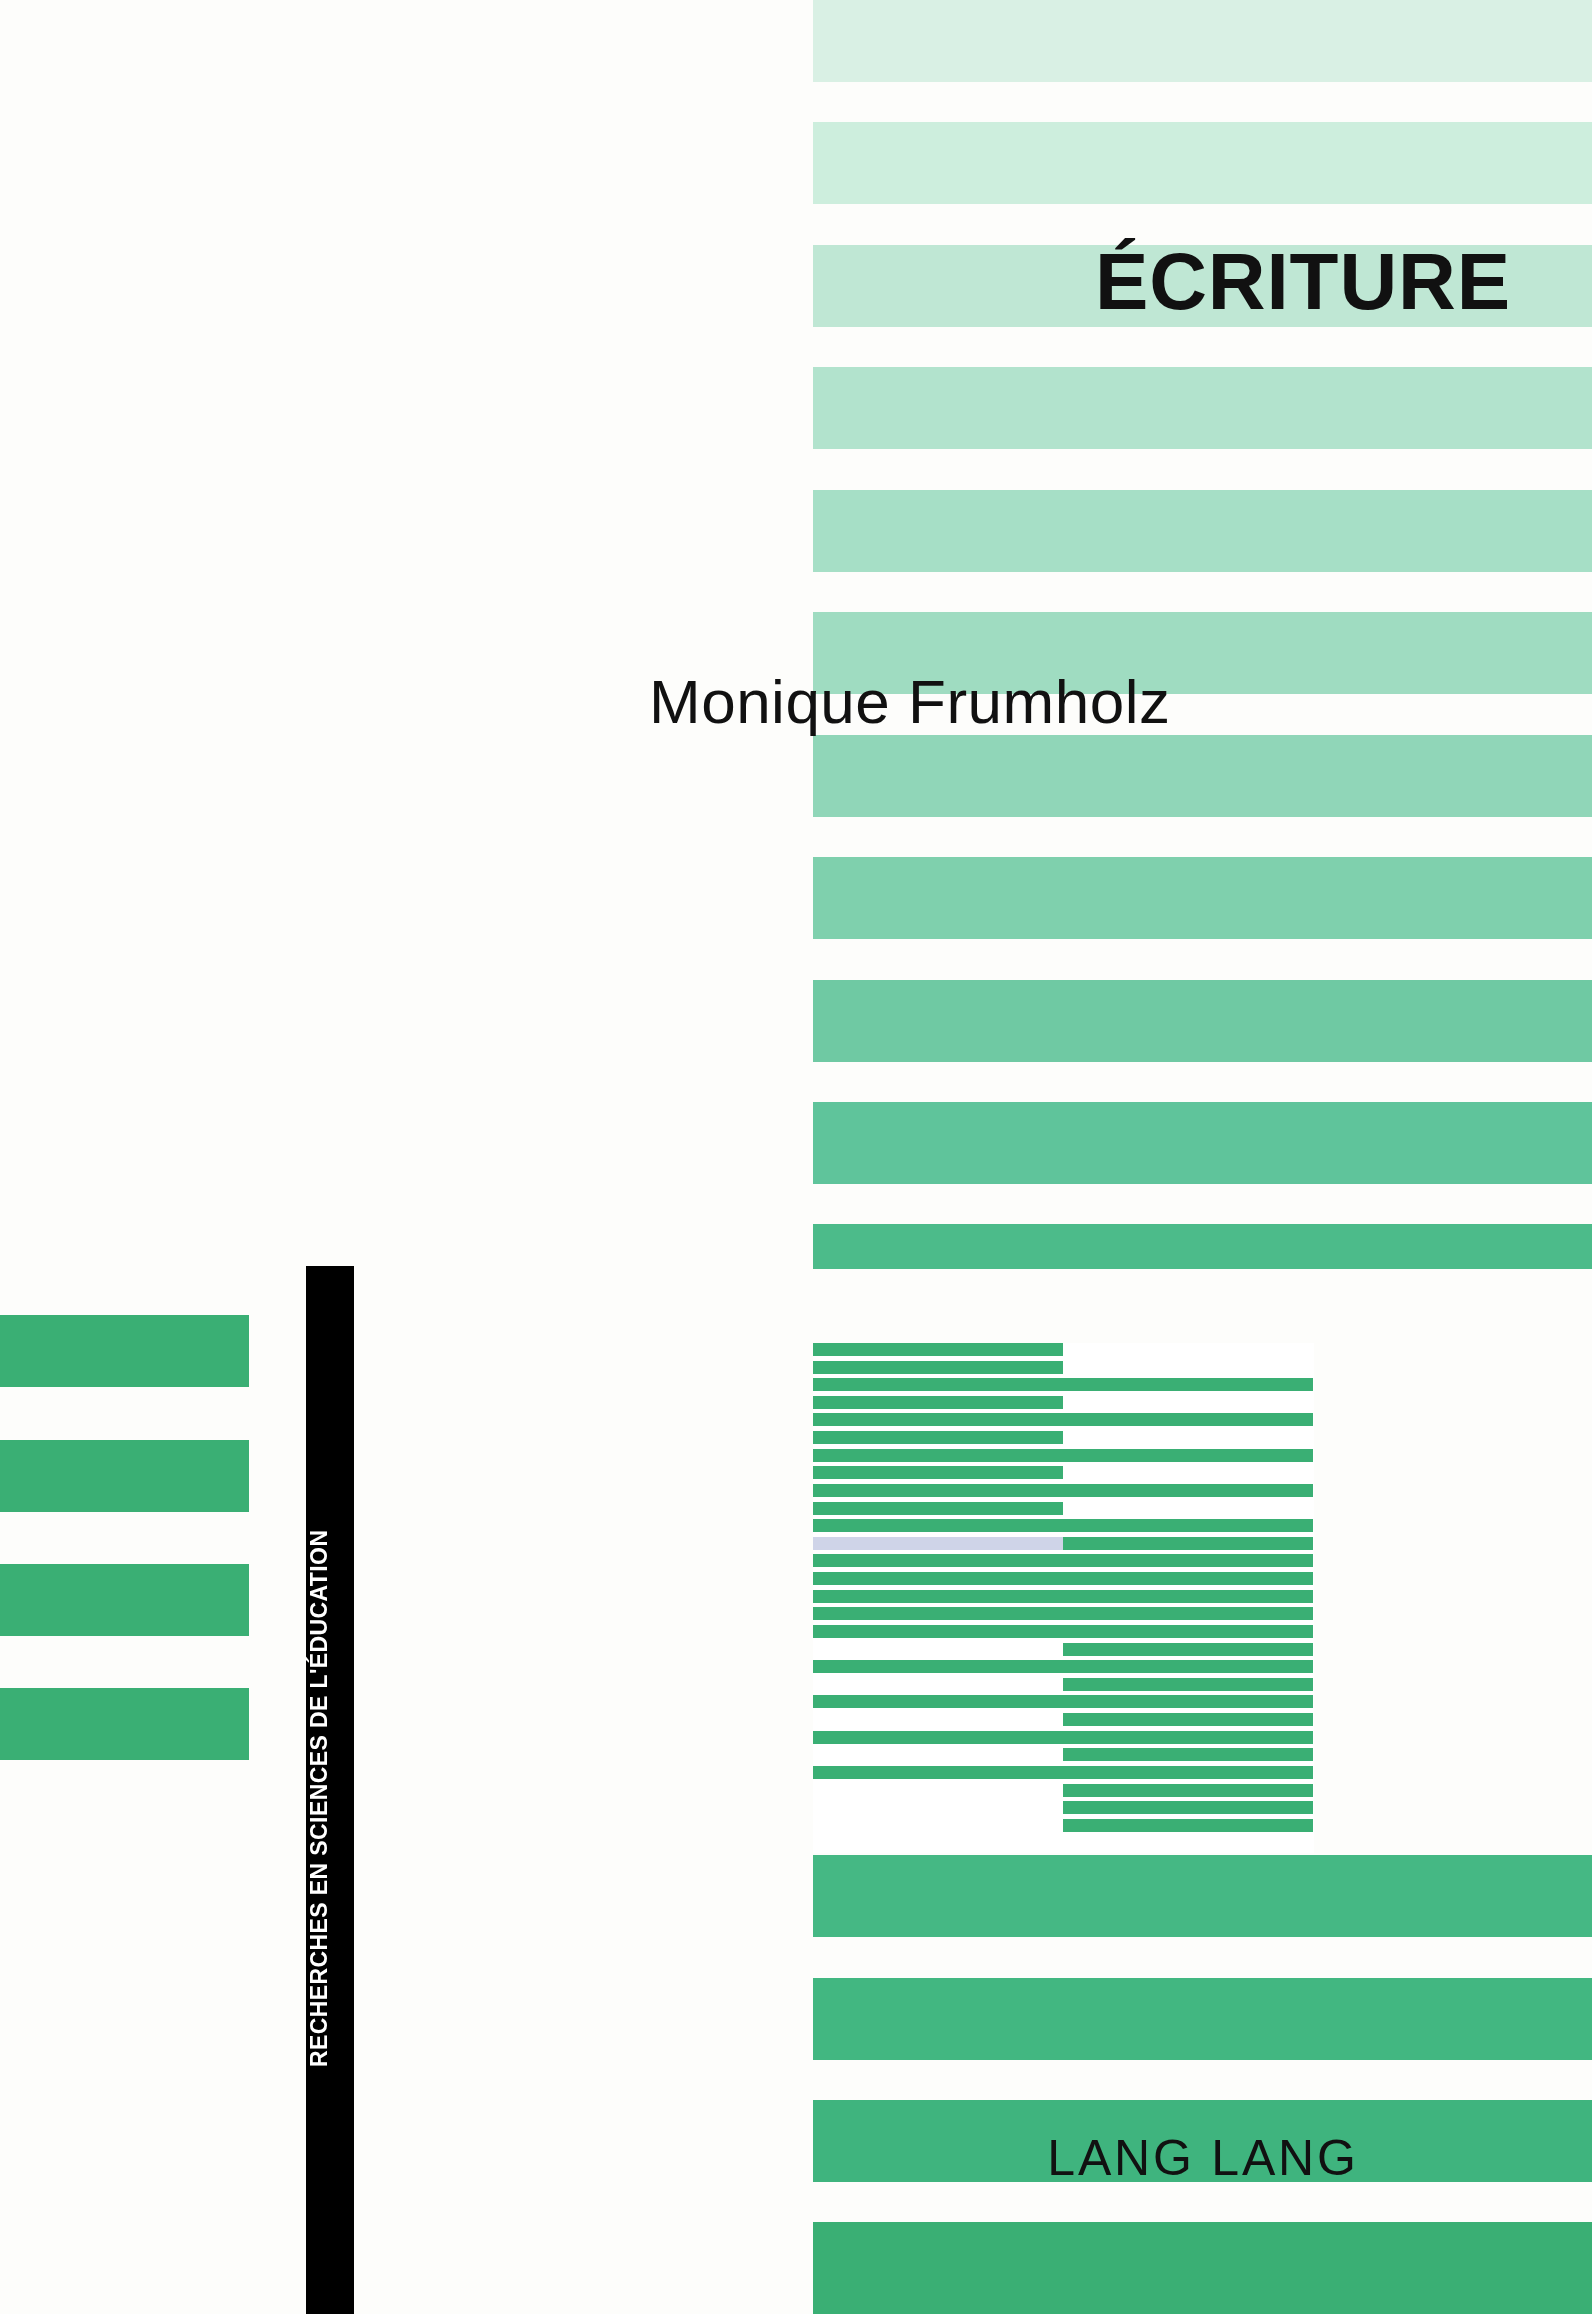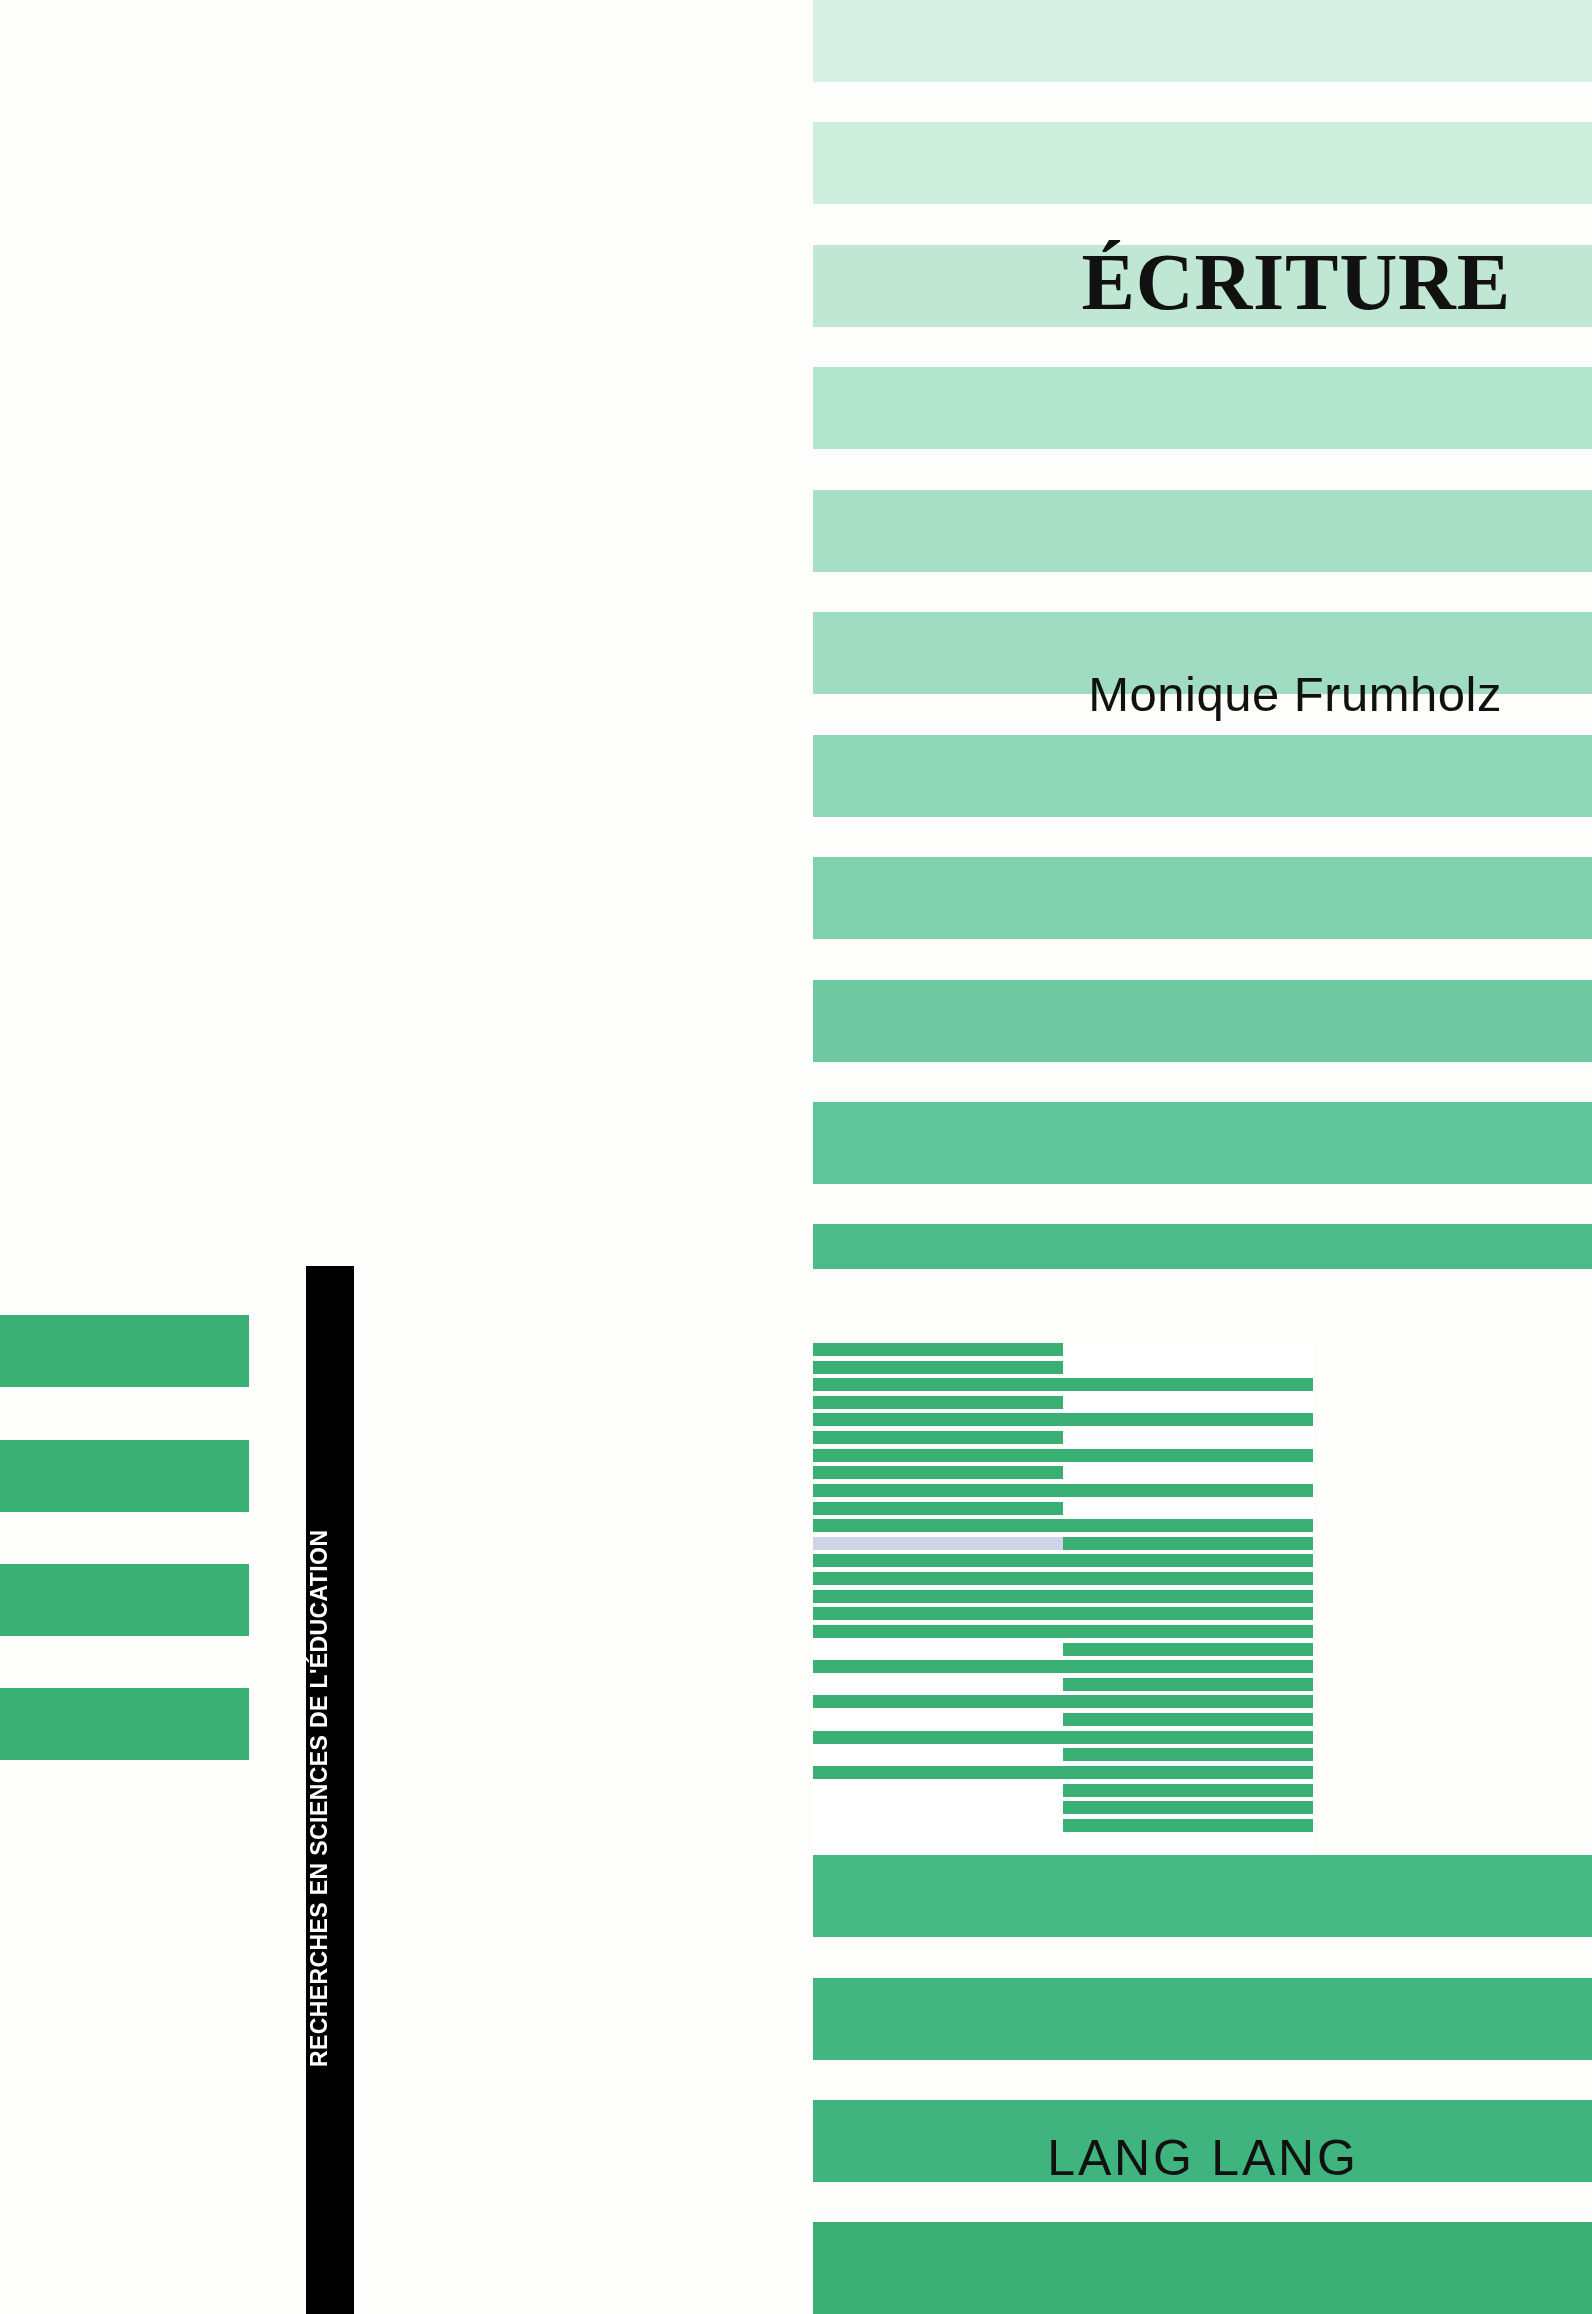--- a/index.html
+++ b/index.html
@@ -68,32 +68,31 @@
     left: 519px;
     top: 232px;
     width: 992px;
     text-align: right;
     color: #111111;
     font-weight: bold;
     font-size: 80px;
     line-height: 100px;
     letter-spacing: 0.9px;
   }
-  #title-line1 { display: block; font-family: Liberation Serif, serif; }
+  #title-line1 { display: block; }
   #title-line2 { display: block; }
 
   
   #author {
     position: absolute;
     left: 649px;
     top: 666px;
     width: 853px;
-    text-align: right;
     color: #111111;
-    font-size: 49px;
+    font-size: 62px;
     letter-spacing: 0.5px;
   }
 
   
   #exploration {
     position: absolute;
     left: 813px;
     top: 1285px;
     width: 519px;
     color: #111111;

